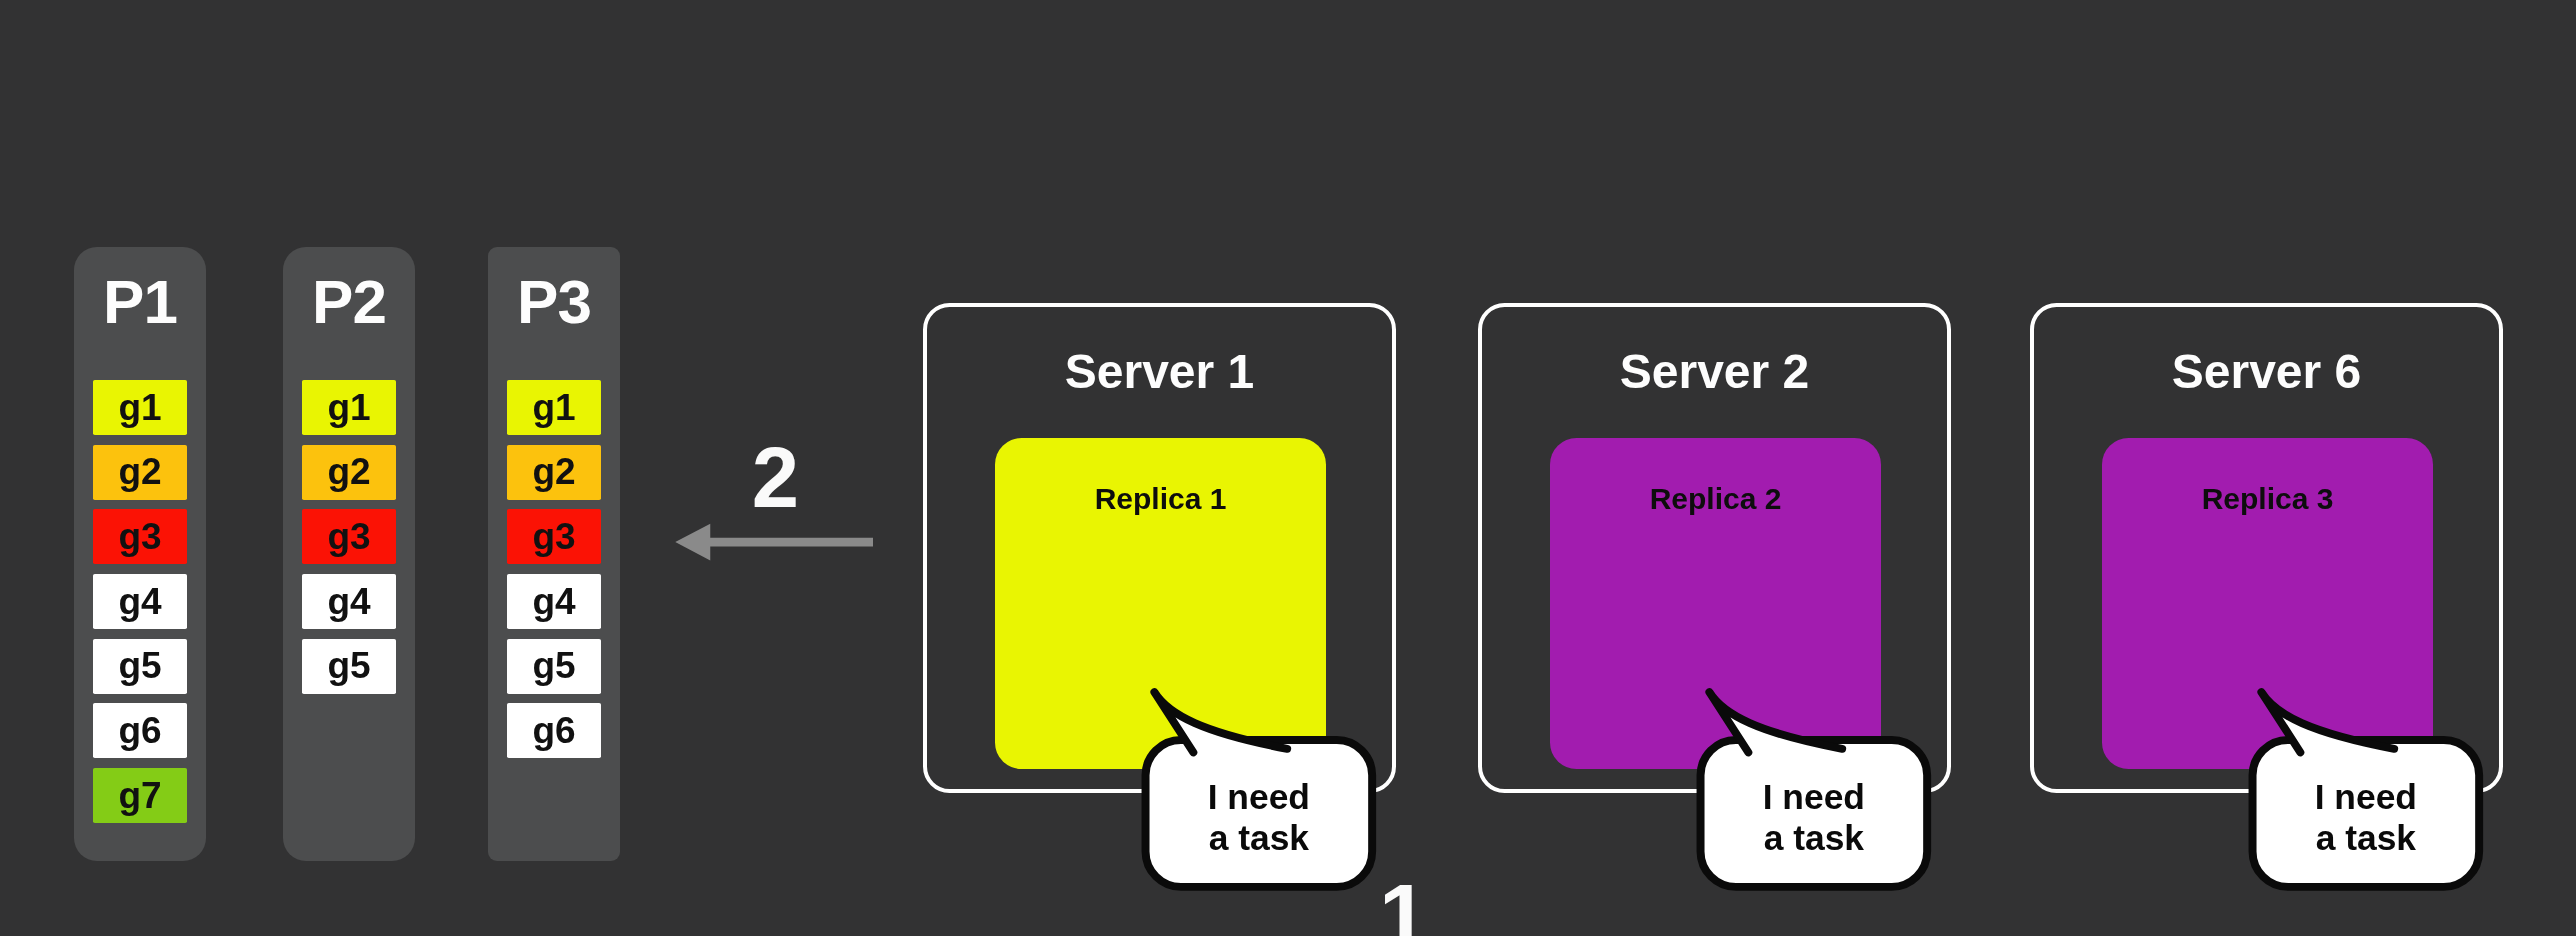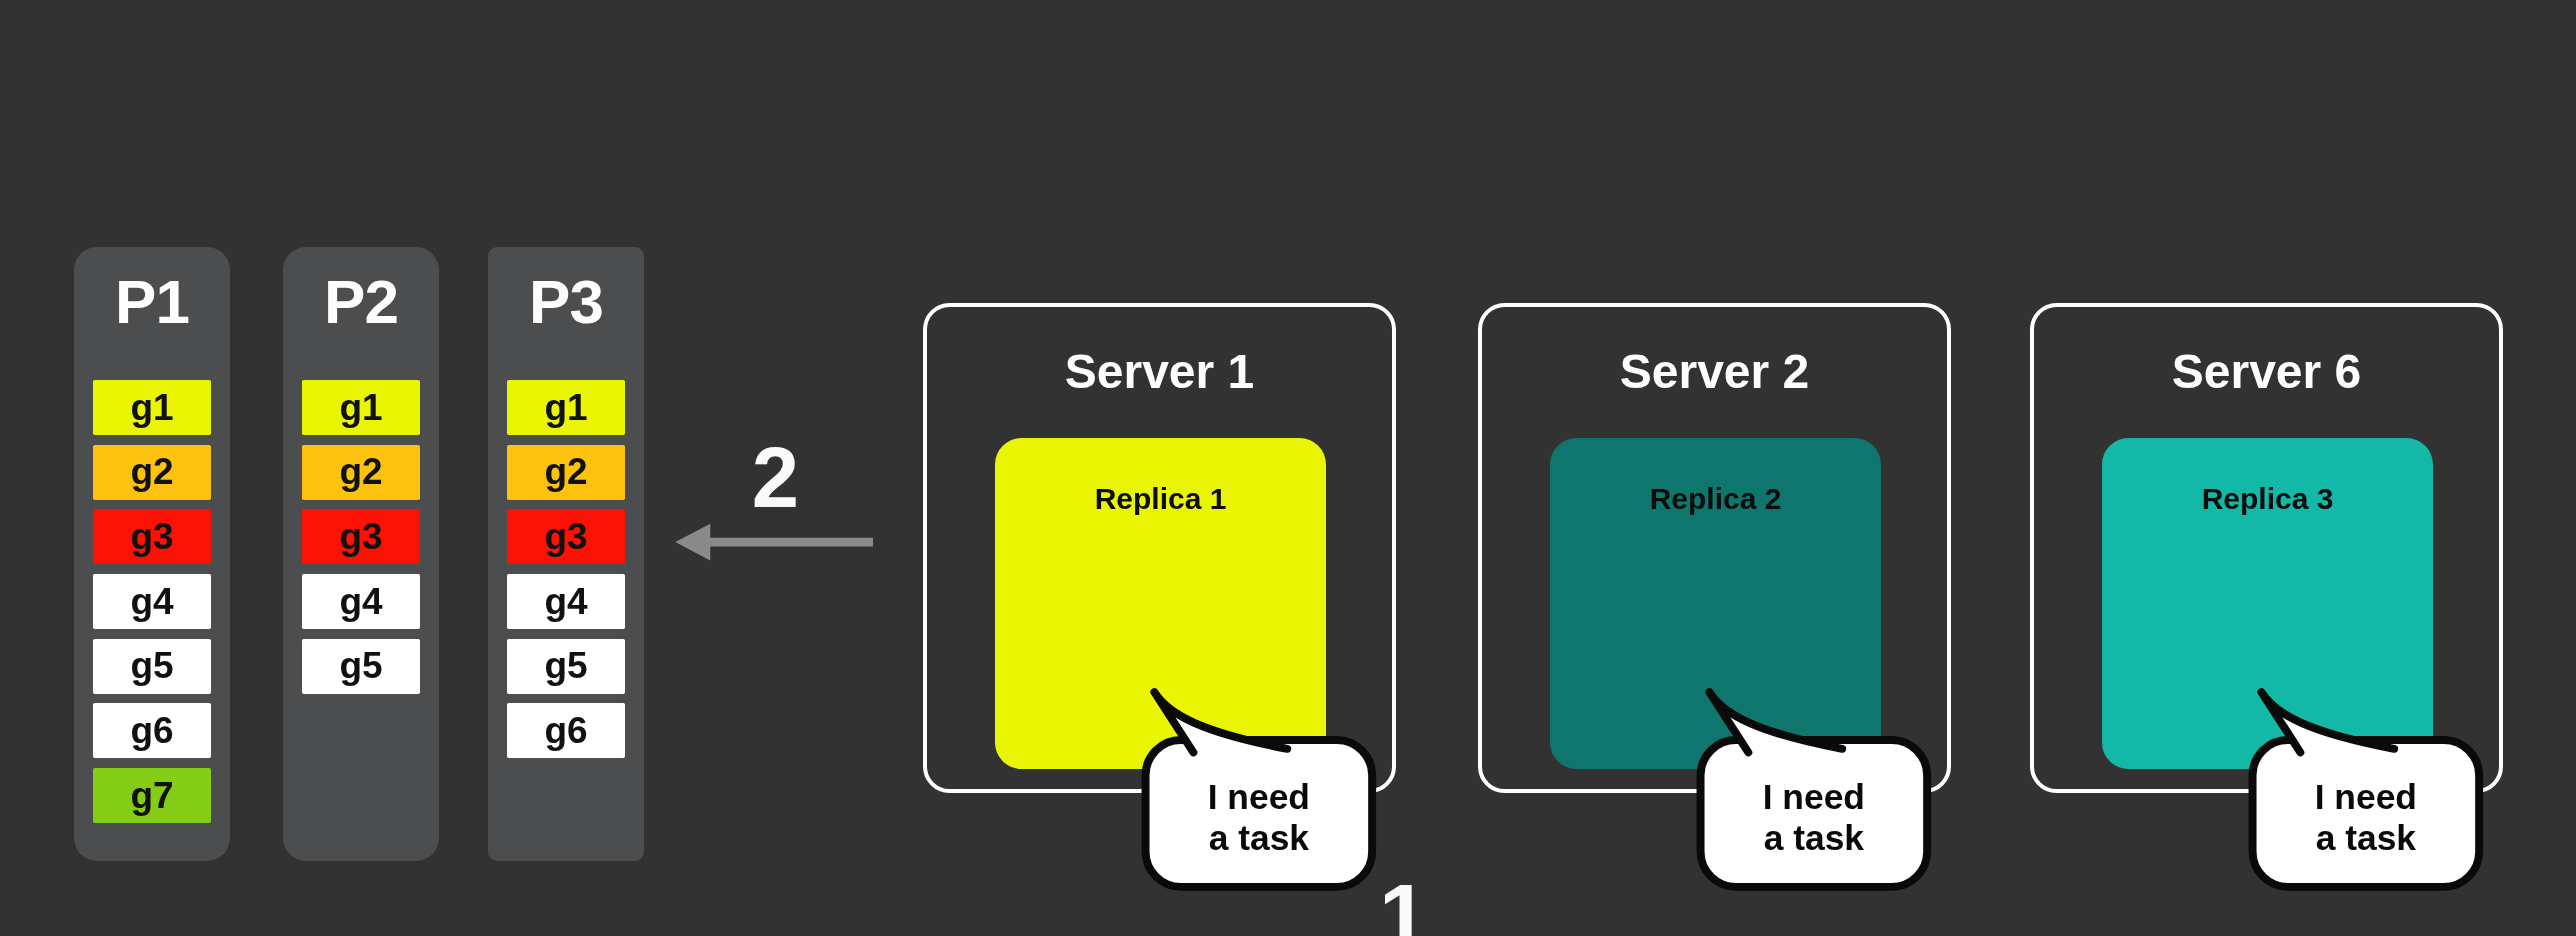--- a/index.html
+++ b/index.html
@@ -1,21 +1,21 @@
 <!DOCTYPE html>
 <html style="font-size:14px"><head>
 <meta charset="utf-8">
 <style>
   html,body{margin:0;padding:0;background:#1e1e1e;}
   #canvas{
     position:relative;width:2576px;height:937px;overflow:hidden;
     font-family:"Liberation Sans", sans-serif;
   }
   
-  .partition{position:absolute;top:247px;width:156px;height:614px;border-radius:23px;}
+  .partition{position:absolute;top:247px;width:132px;height:614px;border-radius:23px;}
   .ptitle{text-align:center;font-size:62px;font-weight:700;color:#fdfdfd;padding-top:19.4px;letter-spacing:-0.9px;}
   .chips{position:absolute;left:18.6px;right:18.6px;top:133px;display:flex;flex-direction:column;gap:9.7px;}
   .chip{height:55px;display:flex;align-items:center;justify-content:center;
         font-size:37px;font-weight:700;border-radius:1.8px;}
   
   .bignum{position:absolute;width:97px;text-align:center;font-weight:700;color:#fafafa;letter-spacing:-1.8px;line-height:1;}
   #step2{left:726px;top:435px;font-size:85px;}
   #step1{left:1354px;top:871px;font-size:88px;}
   .arrow-svg{position:absolute;left:669px;top:521px;}
   
@@ -84,35 +84,35 @@
       <rect x="4" y="62" width="256" height="166" rx="40" ry="40" fill="#ffffff" stroke="#0a0a0a" stroke-width="9"></rect>
       <path d="M58 74 L14 8 C30 34 70 54 164 72 Z" fill="#ffffff" stroke="none"></path>
       <path d="M58 76 L14 8 C30 34 70 54 164 72" fill="none" stroke="#0a0a0a" stroke-width="9" stroke-linecap="round" stroke-linejoin="round"></path>
       <text x="132" y="140">I need</text>
       <text x="132" y="186">a task</text>
     </svg>
   </div>
 
   <div class="server" style="left:1478px">
     <div class="stitle">Server 2</div>
-    <div class="replica" style="background: #0f766e;">
+    <div class="replica" style="background: #a21caf;">
       <div class="rlabel">Replica 2</div>
     </div>
     <svg class="bubble" viewBox="0 0 270 245">
       <rect x="4" y="62" width="256" height="166" rx="40" ry="40" fill="#ffffff" stroke="#0a0a0a" stroke-width="9"></rect>
       <path d="M58 74 L14 8 C30 34 70 54 164 72 Z" fill="#ffffff" stroke="none"></path>
       <path d="M58 76 L14 8 C30 34 70 54 164 72" fill="none" stroke="#0a0a0a" stroke-width="9" stroke-linecap="round" stroke-linejoin="round"></path>
       <text x="132" y="140">I need</text>
       <text x="132" y="186">a task</text>
     </svg>
   </div>
 
   <div class="server" style="left:2030px">
     <div class="stitle">Server 6</div>
-    <div class="replica" style="background: #14b8a6;">
+    <div class="replica" style="background: #a21caf;">
       <div class="rlabel">Replica 3</div>
     </div>
     <svg class="bubble" viewBox="0 0 270 245">
       <rect x="4" y="62" width="256" height="166" rx="40" ry="40" fill="#ffffff" stroke="#0a0a0a" stroke-width="9"></rect>
       <path d="M58 74 L14 8 C30 34 70 54 164 72 Z" fill="#ffffff" stroke="none"></path>
       <path d="M58 76 L14 8 C30 34 70 54 164 72" fill="none" stroke="#0a0a0a" stroke-width="9" stroke-linecap="round" stroke-linejoin="round"></path>
       <text x="132" y="140">I need</text>
       <text x="132" y="186">a task</text>
     </svg>
   </div>

